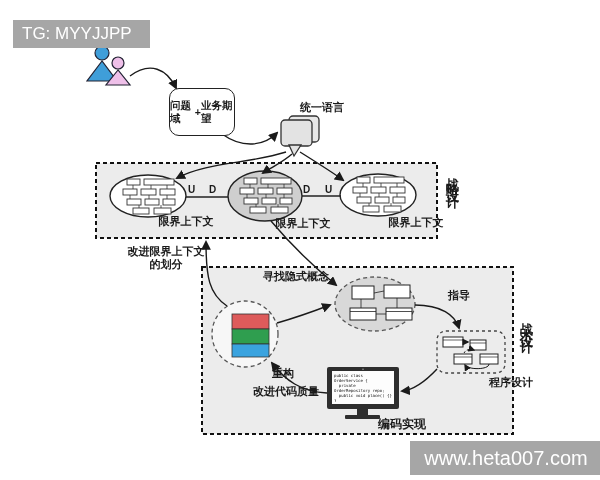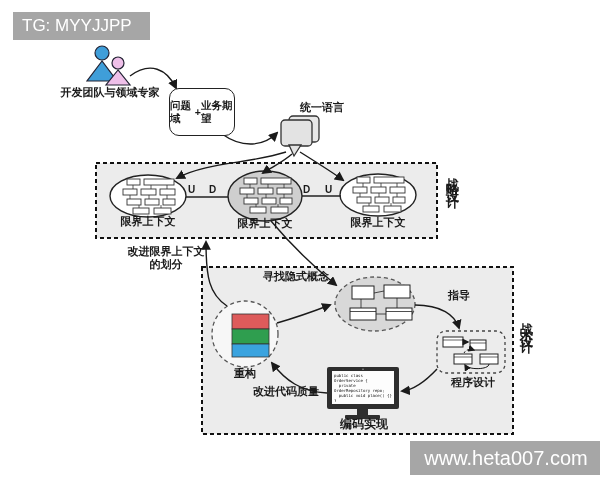--- a/index.html
+++ b/index.html
@@ -1,24 +1,24 @@
 <!DOCTYPE html>
 <html><head>
 <meta charset="utf-8">
 <style>
   html,body{margin:0;padding:0;}
   .stage{position:relative;width:600px;height:480px;background:#ffffff;overflow:hidden;
          font-family:"Liberation Sans","DejaVu Sans",sans-serif;color:#1a1a1a;}
   .abs{position:absolute;}
   svg.layer{position:absolute;left:0;top:0;width:600px;height:480px;}
   .wm{background:#a6a6a6;color:#fff;}
-  .wm-top{left:13px;top:12px;width:137px;height:28px;line-height:28px;font-size:17px;padding-left:9px;box-sizing:border-box;}
+  .wm-top{left:13px;top:20px;width:137px;height:28px;line-height:28px;font-size:17px;padding-left:9px;box-sizing:border-box;}
   .wm-bottom{left:410px;top:441px;width:192px;height:34px;line-height:34px;font-size:20px;text-align:center;}
   .lbl{font-size:11px;font-weight:600;text-align:center;line-height:13px;}
-  .lbl-b{font-weight:700;}
+  .lbl-b{font-weight:700;margin-left:38px;}
   .actors-label{left:50px;top:86px;width:120px;}
   .problem-box{left:169px;top:88px;width:64px;height:46px;border:1.6px solid #222;border-radius:10px;
                background:#fff;display:flex;flex-direction:row;justify-content:center;align-items:center;
                font-size:10.5px;font-weight:600;line-height:13px;}
   .ul-label{left:269px;top:101px;width:54px;margin-left:26px;}
   .bc1{left:113px;top:215px;width:70px;}
   .bc2{left:230px;top:217px;width:70px;}
   .bc3{left:343px;top:216px;width:70px;}
   .ud{font-size:10px;font-weight:700;}
   .u1{left:188px;top:184px;} .d1{left:209px;top:184px;}
@@ -134,21 +134,20 @@
       <path d="M415,305 C441,305 455,315 459,328" marker-end="url(#arrow)"></path>
       <path d="M437,369 C424,383 413,390 402,391" marker-end="url(#arrow)"></path>
       <path d="M327,393 C301,392 285,380 272,363" marker-end="url(#arrow)"></path>
       <path d="M227,306 C209,294 206,277 206,242" marker-end="url(#arrow)"></path>
     </g>
   </svg>
 
   <div class="abs wm wm-top">TG: MYYJJPP</div>
   <div class="abs wm wm-bottom">www.heta007.com</div>
 
-  <div class="abs lbl actors-label">开发团队与领域专家</div>
 
   <div class="abs problem-box">
     <span>问题域</span>
     <span>+</span>
     <span>业务期望</span>
   </div>
 
   <div class="abs lbl ul-label">统一语言</div>
 
   <div class="abs lbl lbl-b bc1">限界上下文</div>

